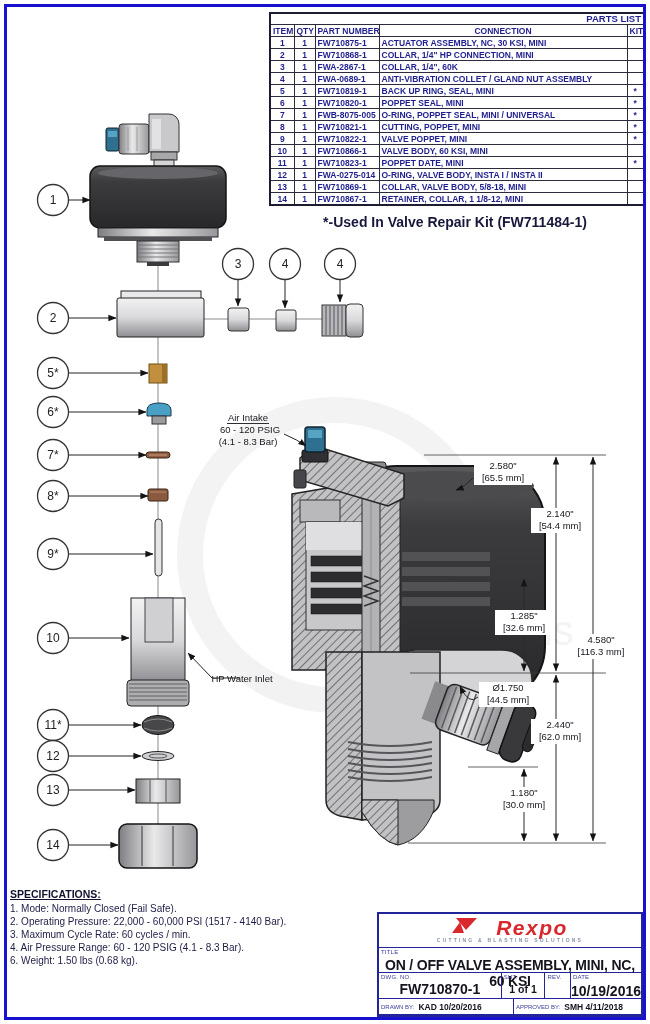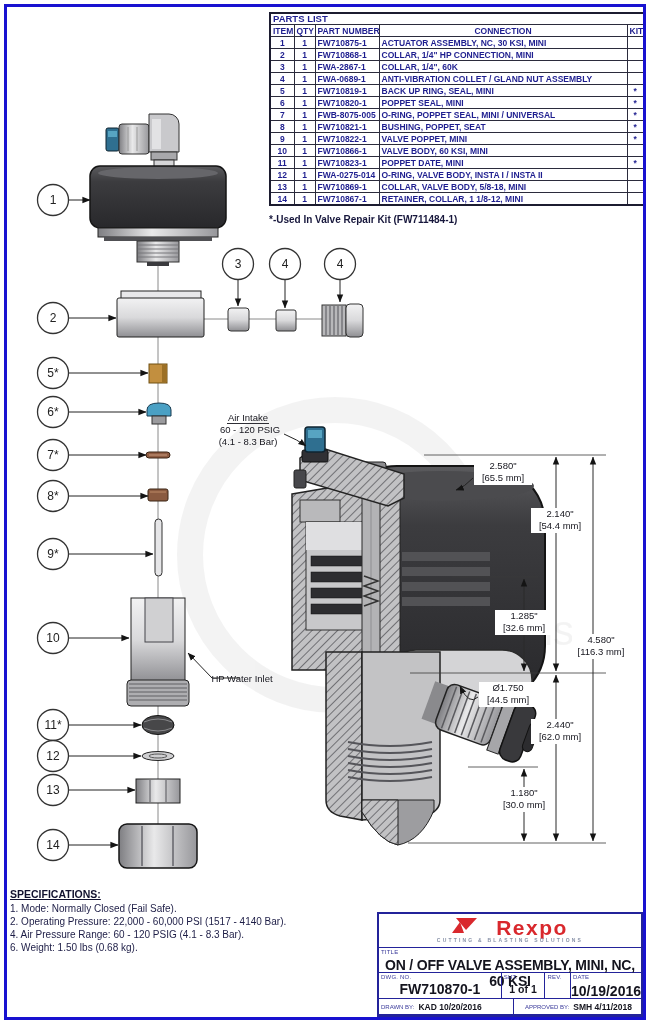--- a/index.html
+++ b/index.html
@@ -6,50 +6,50 @@
   .sheet{position:relative;width:650px;height:1024px;background:#fff;
          font-family:"Liberation Sans",sans-serif;overflow:hidden;}
   .frame{position:absolute;inset:4px;border:3px solid #1812d0;pointer-events:none;}
 
   
   .parts-wrap{position:absolute;left:269px;top:12px;width:374px;}
   table.parts{border-collapse:collapse;table-layout:fixed;width:374px;
               font-size:8.5px;font-weight:bold;color:#1e1e8f;}
   .parts th,.parts td{border:1px solid #2b2b3c;padding:0 2px;height:11px;
               line-height:10px;white-space:nowrap;overflow:hidden;}
-  .parts .tl th{font-size:9.5px;height:10px;text-align:left;}
+  .parts .tl th{font-size:9.5px;height:10px;text-align:right;}
   .parts thead th{text-align:center;}
   .parts td.c{text-align:center;}
   .parts{border:2px solid #1c1c30;}
-  .footnote{position:absolute;left:269px;top:214px;width:372px;text-align:left;
-            font-size:10px;font-weight:bold;color:#17173c;}
+  .footnote{position:absolute;left:269px;top:214px;width:372px;text-align:center;
+            font-size:14px;font-weight:bold;color:#17173c;}
 
   
   .specs{position:absolute;left:10px;top:888px;color:#1d1d46;font-size:10px;line-height:13px;}
   .specs .sh{font-size:10.5px;font-weight:bold;text-decoration:underline;color:#10102e;margin-bottom:1px;}
 
   
   .tb{position:absolute;left:377px;top:912px;width:266px;height:105px;
       border:2px solid #23239a;box-sizing:border-box;display:flex;flex-direction:column;background:#fff;}
   .tb .row{border-bottom:1.5px solid #23239a;position:relative;box-sizing:border-box;}
   .logo-row{height:34px;display:flex;align-items:center;justify-content:center;}
   .logo{display:flex;flex-direction:column;align-items:center;}
-  .logo-main{display:flex;align-items:flex-end;gap:18px;}
+  .logo-main{display:flex;align-items:flex-end;gap:18px;font-style:italic;}
   .logo-text{color:#d9282d;font-size:21px;font-weight:bold;letter-spacing:1.5px;line-height:17px;}
   .logo-tag{color:#8892a8;font-size:5px;letter-spacing:2.2px;margin-top:1px;font-weight:bold;}
   .lbl{position:absolute;top:1px;left:2px;font-size:6px;color:#3a3a9a;letter-spacing:.2px;}
   .title-row{height:25px;}
   .title-text{text-align:center;margin-top:9px;font-size:14px;font-weight:bold;color:#14141e;letter-spacing:-.2px;}
   .dwg-row{height:26px;display:flex;}
   .cell{position:relative;border-right:1.5px solid #23239a;box-sizing:border-box;}
   .cell.dwg{width:135px;} .cell.sht{width:48px;} .cell.rev{width:28px;} .cell.date{flex:1;border-right:none;}
   .val{display:block;text-align:center;font-weight:bold;color:#14141e;}
   .dwg .val{font-size:14px;margin-top:8px;} .sht .val{font-size:10.5px;margin-top:10px;}
   .date .val{font-size:14px;margin-top:10px;}
-  .bot-row{flex:1;display:flex;border-bottom:none;gap:9px;}
+  .bot-row{flex:1;display:flex;border-bottom:none;}
   .bot-row .cell{display:flex;align-items:center;gap:4px;padding-left:2px;}
   .bot-row .cell.drawn{width:135px;} .bot-row .cell.appr{flex:1;border-right:none;}
   .tinylbl{font-size:6px;color:#3a3a9a;} .botval{font-size:8.5px;font-weight:bold;color:#14141e;}
 
   
   svg#drawing{position:absolute;left:0;top:0;}
   .leader{stroke:#232323;stroke-width:1;fill:none;}
   .balloon{fill:#fff;stroke:#333;stroke-width:1.3;}
   .btext{font-size:12px;fill:#222;text-anchor:middle;font-family:"Liberation Sans",sans-serif;}
   .dimtext{font-size:9.5px;fill:#16161e;text-anchor:middle;font-family:"Liberation Sans",sans-serif;}
@@ -463,21 +463,21 @@
             <td class="c">7</td>
             <td class="c">1</td>
             <td>FWB-8075-005</td>
             <td>O-RING, POPPET SEAL, MINI / UNIVERSAL</td>
             <td class="c">*</td>
           </tr>
           <tr>
             <td class="c">8</td>
             <td class="c">1</td>
             <td>FW710821-1</td>
-            <td>BUSHING, POPPET, SEAT</td>
+            <td>CUTTING, POPPET, MINI</td>
             <td class="c">*</td>
           </tr>
           <tr>
             <td class="c">9</td>
             <td class="c">1</td>
             <td>FW710822-1</td>
             <td>VALVE POPPET, MINI</td>
             <td class="c">*</td>
           </tr>
           <tr>
@@ -518,20 +518,21 @@
         </tbody>
     </table>
   </div>
   <div class="footnote">*-Used In Valve Repair Kit (FW711484-1)</div>
 
   <div class="specs">
     <div class="sh">SPECIFICATIONS:</div>
     <div id="spec-items">
         <div>1. Mode: Normally Closed (Fail Safe).</div>
         <div>2. Operating Pressure: 22,000 - 60,000 PSI (1517 - 4140 Bar).</div>
+        <div>3. Maximum Cycle Rate: 60 cycles / min.</div>
         <div>4. Air Pressure Range: 60 - 120 PSIG (4.1 - 8.3 Bar).</div>
         <div>6. Weight: 1.50 lbs (0.68 kg).</div>
       </div>
   </div>
 
   <div class="tb">
     <div class="row logo-row">
       <div class="logo">
         <div class="logo-main">
           <svg width="26" height="18" viewBox="0 0 26 18">

